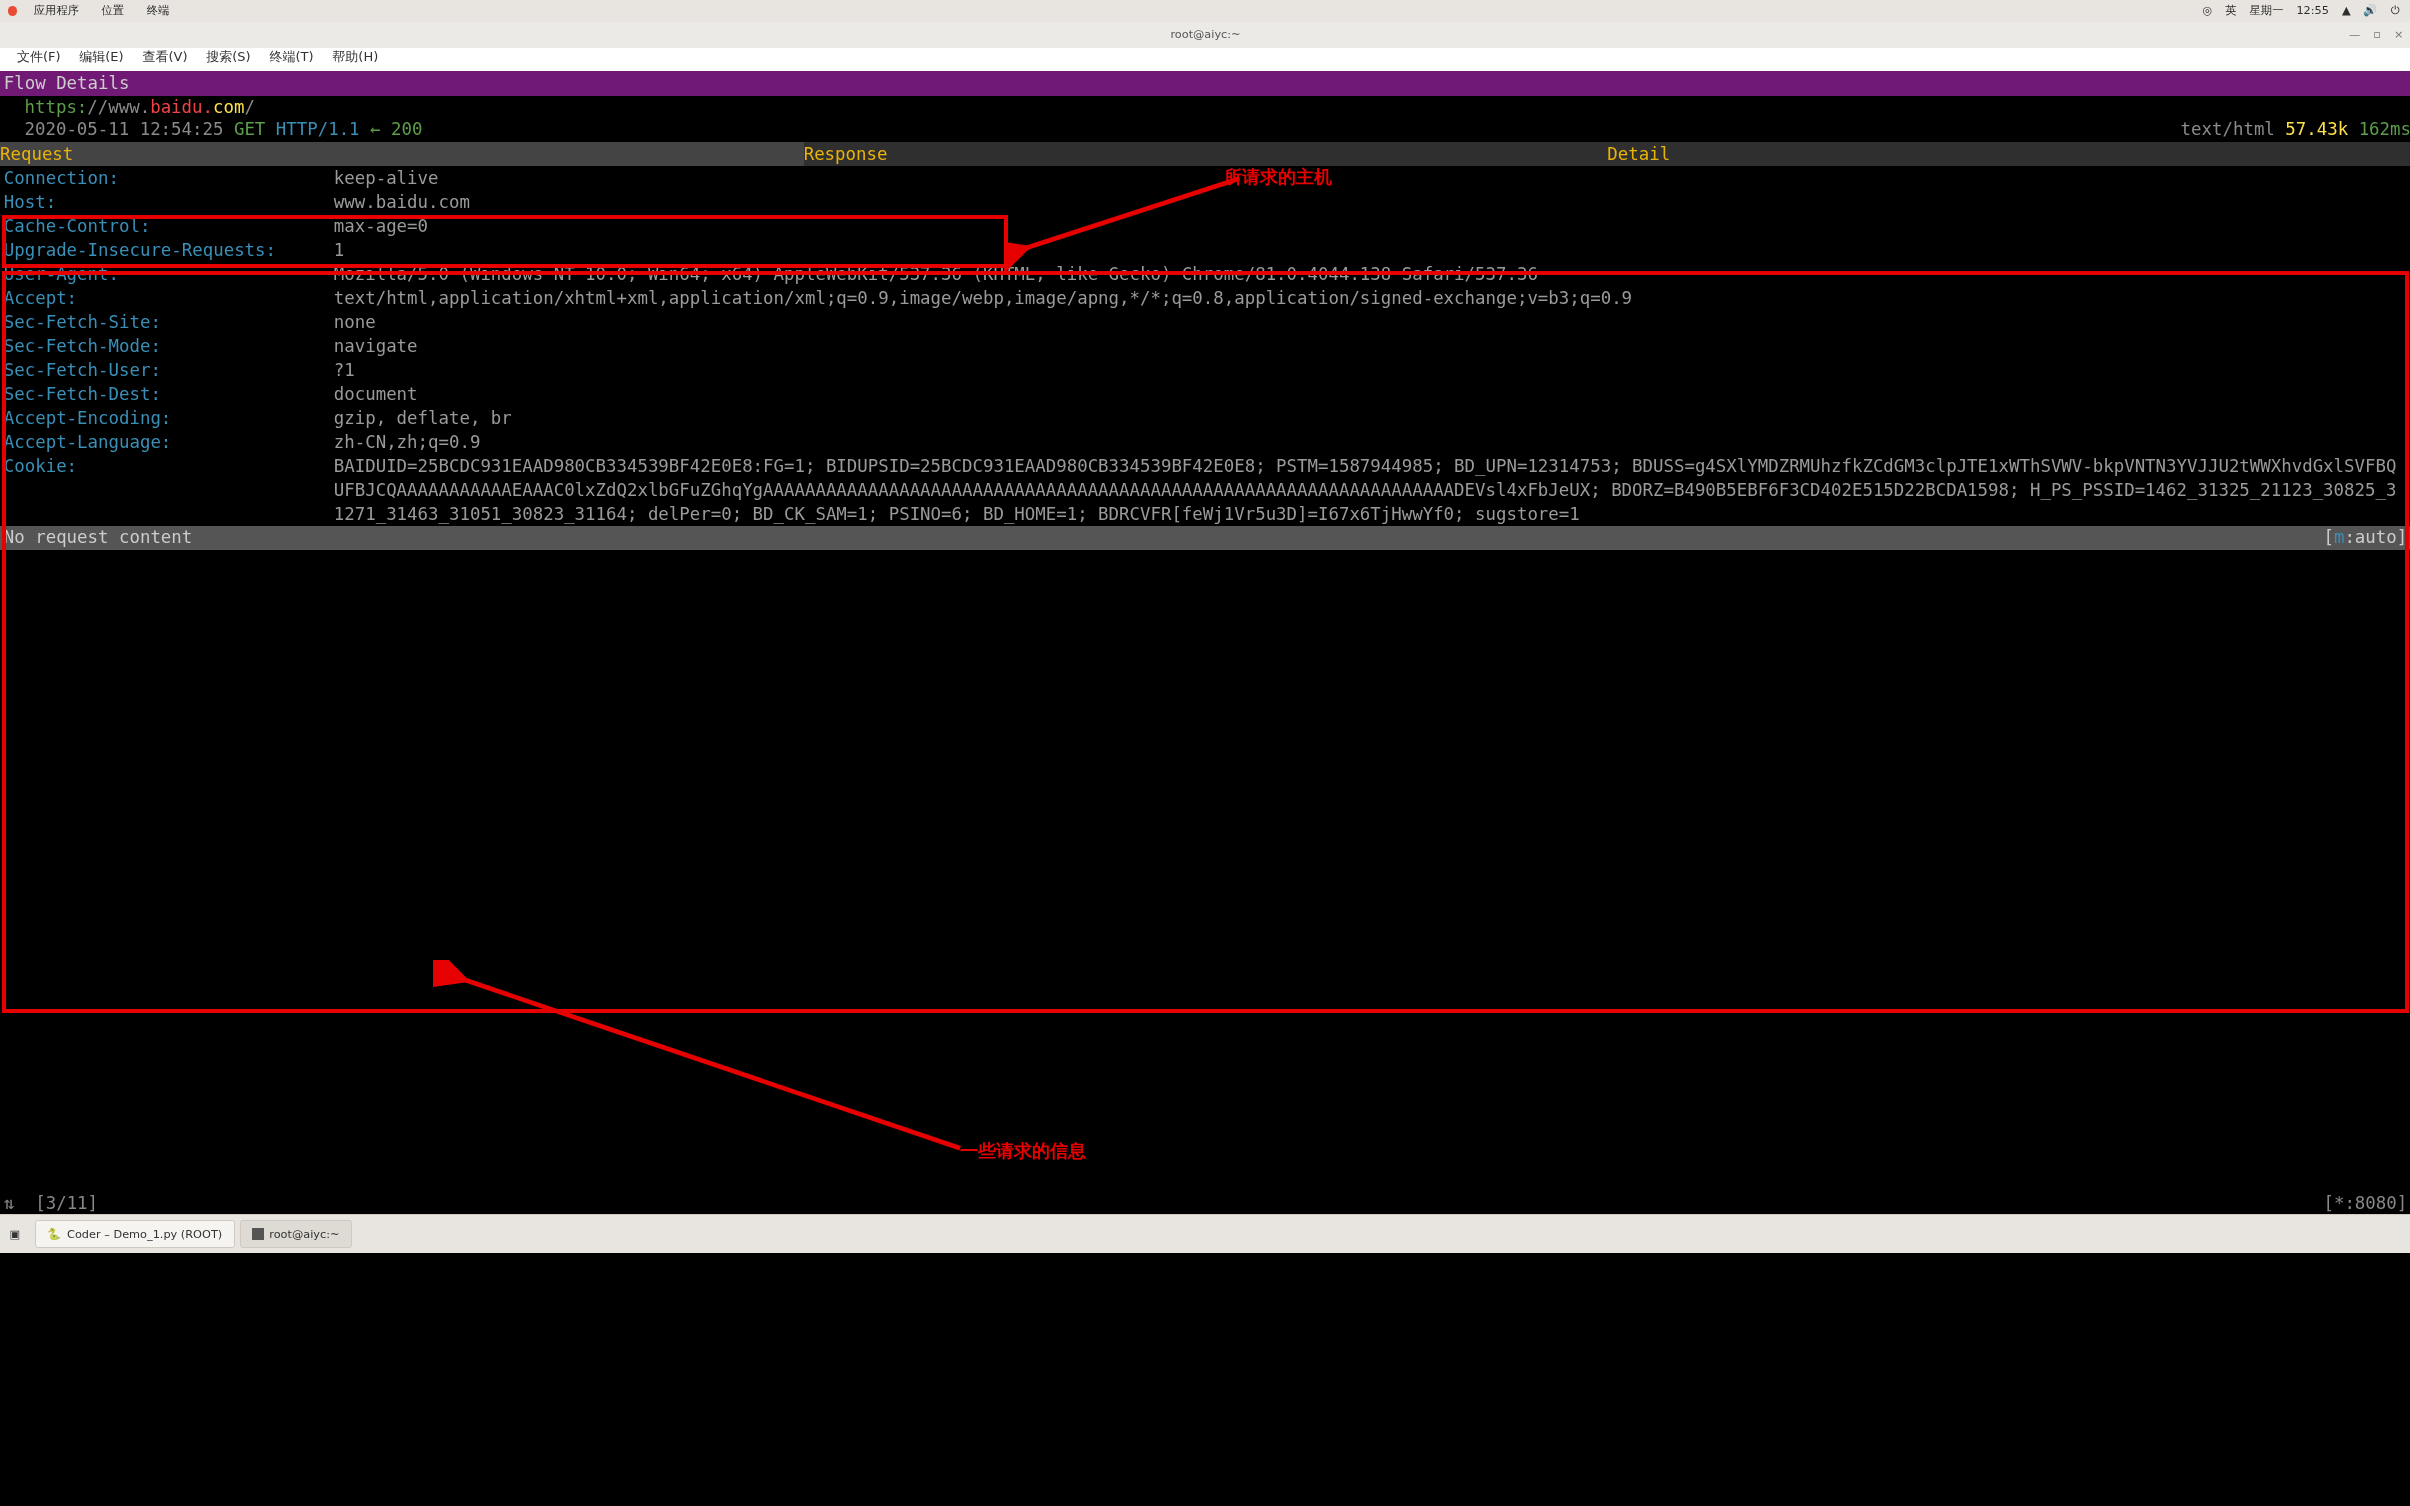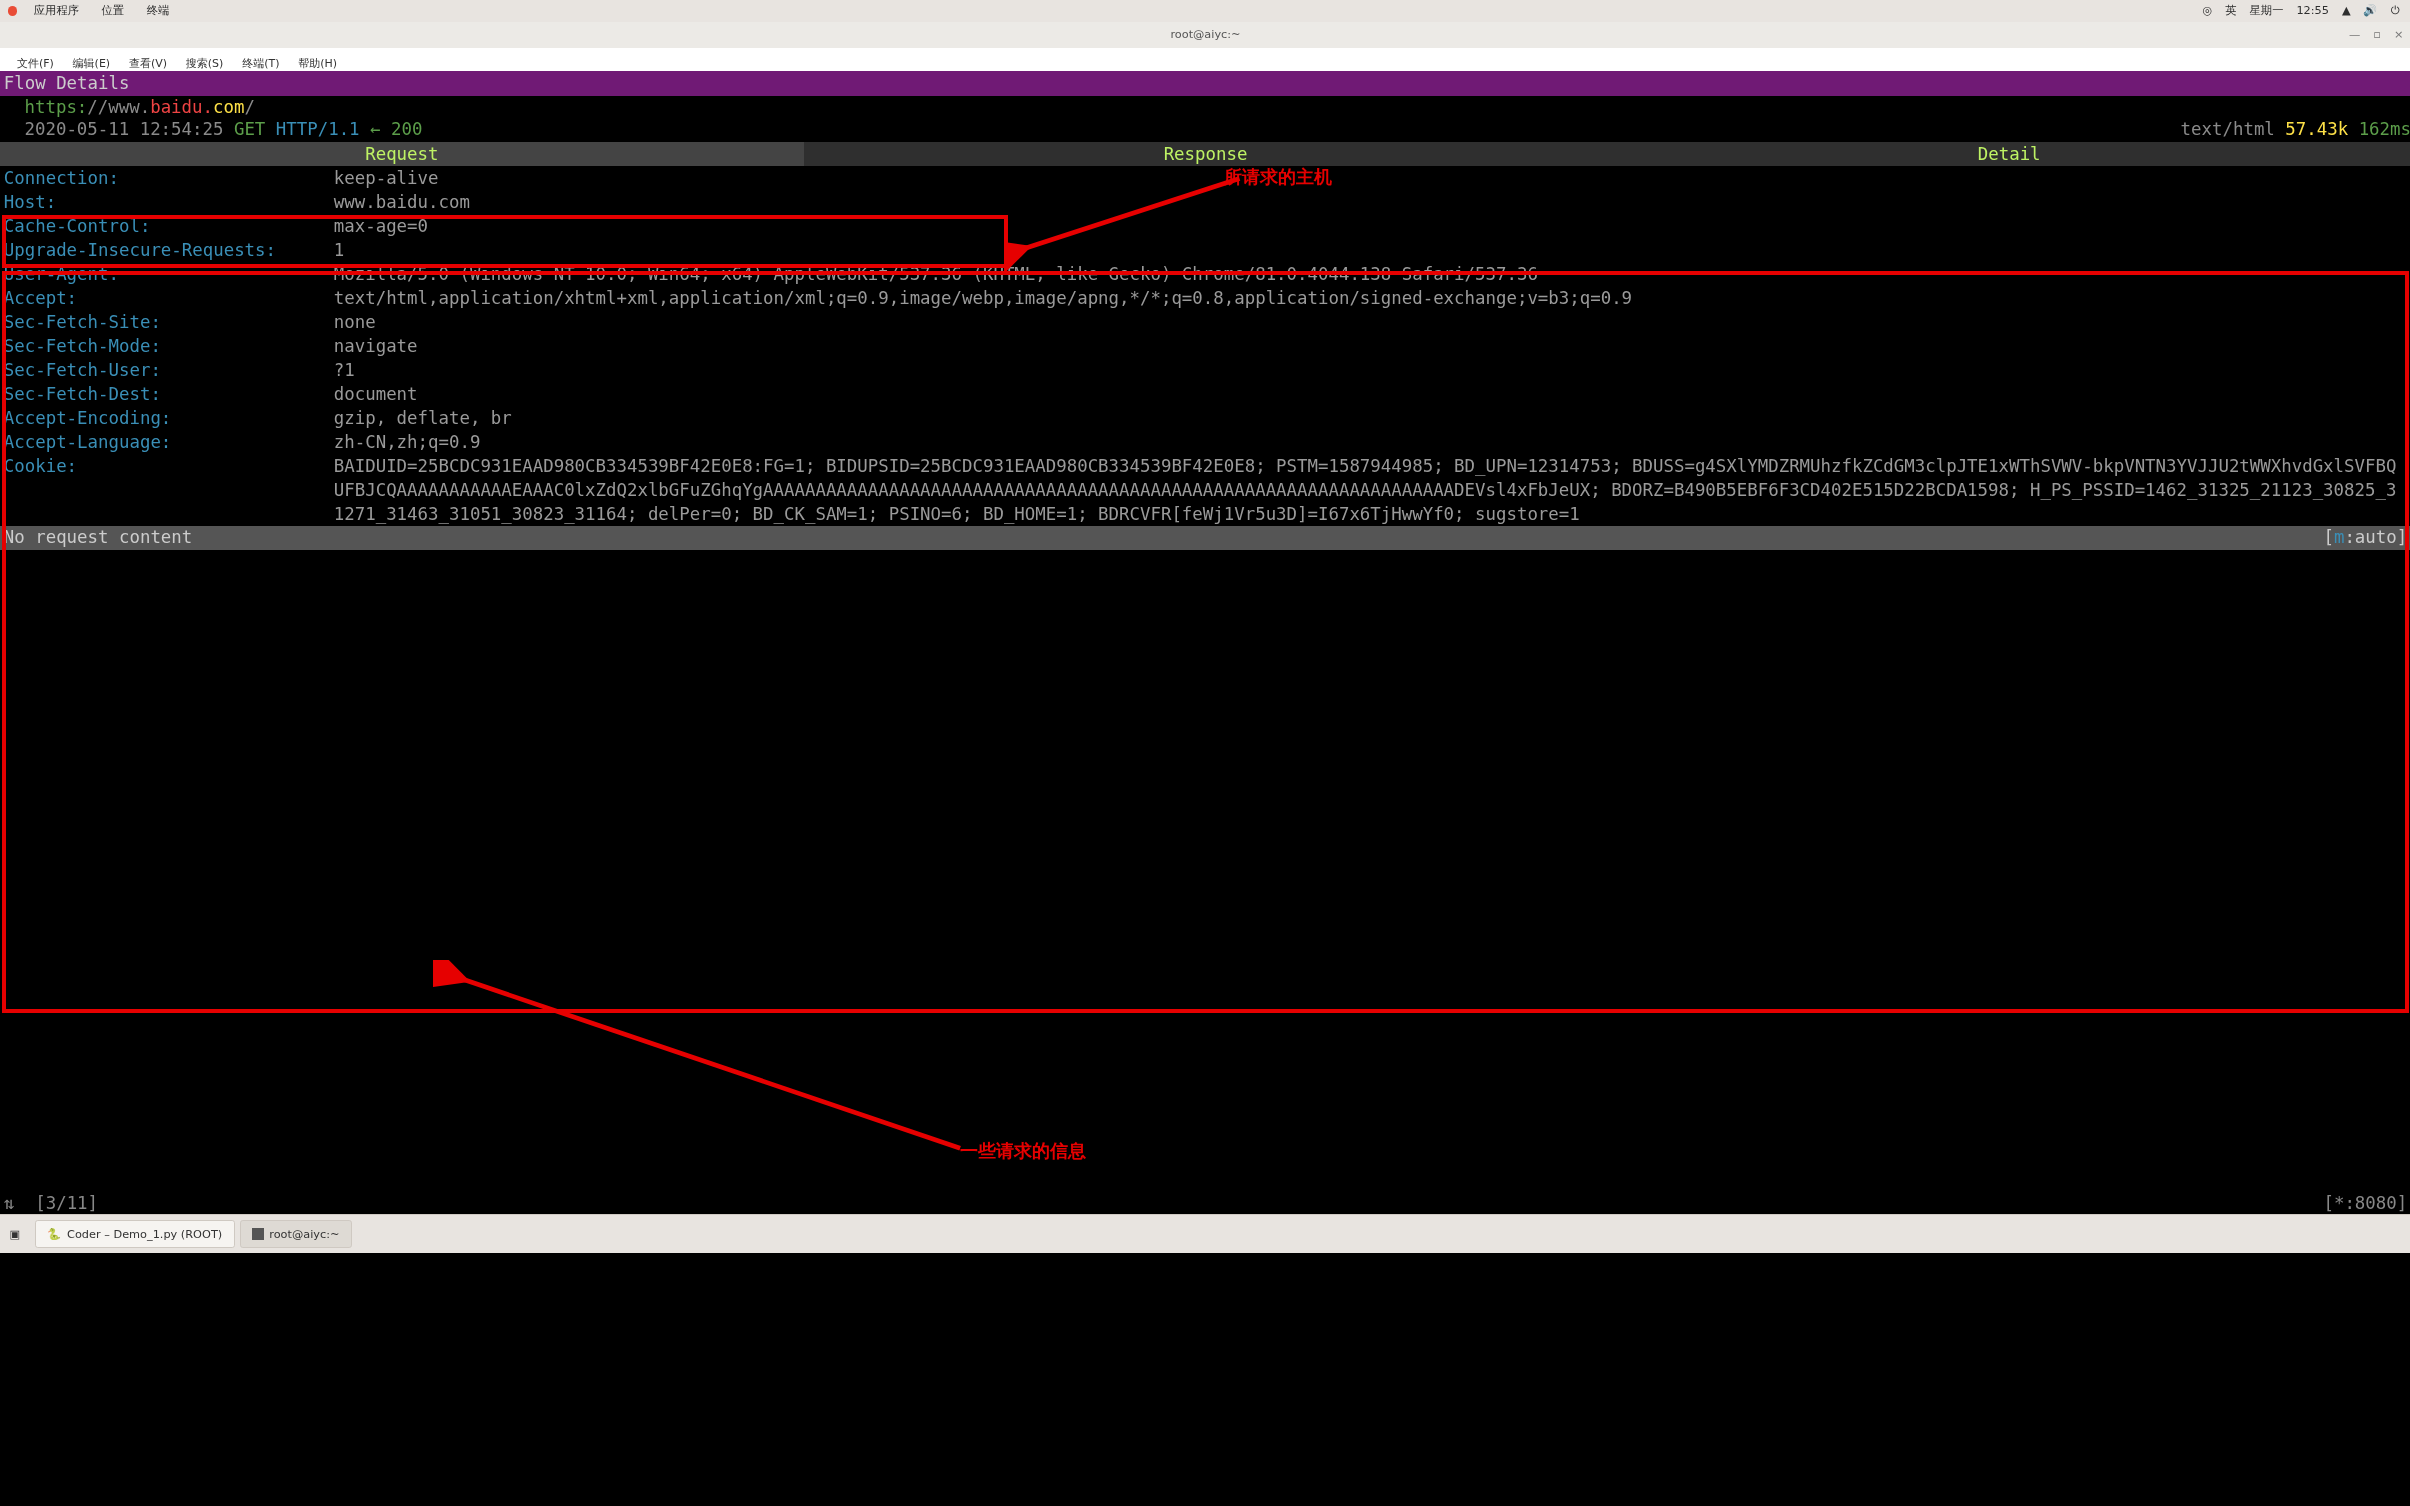--- a/index.html
+++ b/index.html
@@ -6,35 +6,35 @@
 .desktop{position:relative;width:2411px;height:1253px;background:#000}
 .topbar{position:absolute;top:0;left:0;right:0;height:21.7px;background:#e8e4e0;display:flex;align-items:center;font-family:"DejaVu Sans",sans-serif;font-size:11.3px;color:#2e2e2e;border-bottom:0.9px solid #bdb7b0}
 .topbar .dot{width:9.4px;height:9.4px;border-radius:50%;background:#e94c36;margin:0 5.6px 0 7.5px}
 .topbar .menu{padding:0 11.3px;cursor:default}
 .topbar .spacer{flex:1}
 .topbar .tray{display:flex;align-items:center;gap:13px;padding-right:11.3px}
 .tray span{font-size:11.3px}
 .uicon{display:inline-block;font-family:"DejaVu Sans",sans-serif}
 .titlebar{position:absolute;top:21.7px;left:0;right:0;height:26px;background:#eceae6;display:flex;align-items:center;justify-content:center;font-family:"DejaVu Sans",sans-serif;font-size:11.3px;color:#555;border-bottom:0.9px solid #cfc9c2}
 .titlebar .winbtns{position:absolute;right:7.5px;display:flex;gap:13px;color:#777;font-size:11.3px}
-.menubar{position:absolute;top:48px;left:0;right:0;height:22.6px;background:#fff;display:flex;align-items:flex-end;font-family:"DejaVu Sans",sans-serif;font-size:11px;color:#333;padding-left:7.5px;border-bottom:0.9px solid #d6d2cd}
+.menubar{position:absolute;top:48px;left:0;right:0;height:22.6px;background:#fff;display:flex;align-items:flex-start;font-family:"DejaVu Sans",sans-serif;font-size:13px;color:#333;padding-left:7.5px;border-bottom:0.9px solid #d6d2cd}
 .menubar .mi{padding:0 9.4px}
 .term{position:absolute;top:71px;left:0;right:0;bottom:38px;background:#000}
 .row{display:flex;white-space:pre}
 .headerbar{background:#701a75;color:#ccc;padding:0 3.8px;height:24.5px;line-height:24.5px}
 .urlline{padding-left:24.5px;height:22.6px;line-height:22.6px}
 .green{color:#5c9e4a}
 .grey{color:#8a8a8a}
 .white{color:#ef4444}
 .yellow{color:#fde047}
 .cyan{color:#3a8fb7}
 .infoline{padding-left:24.5px;height:23.5px;line-height:23.5px}
 .infoline .sp{flex:1}
 .tabs{display:flex;height:24.5px}
-.tab{flex:1;text-align:center;line-height:24.5px;color:#bef264}
+.tab{flex:1;text-align:left;line-height:24.5px;color:#eab308}
 .tab.active{background:#444}
 .tab.inactive{background:#2f2f2f}
 .headers{color:#bcbcbc}
 .hrow{display:flex;line-height:24px}
 .hkey{width:330px;color:#3a8fb7;padding-left:3.8px;white-space:pre}
 .hval{flex:1;color:#9a9a9a;white-space:pre-wrap;word-break:break-all;padding-right:5.6px}
 .statusbar{background:#555;color:#ccc;height:23.5px;line-height:23.5px;display:flex;padding:0 3.8px}
 .statusbar .sp{flex:1}
 .bottombar{position:absolute;left:0;right:0;height:24.5px;line-height:24.5px;background:#000;display:flex;color:#888;padding:0 3.8px}
 .bottombar .sp{flex:1}

